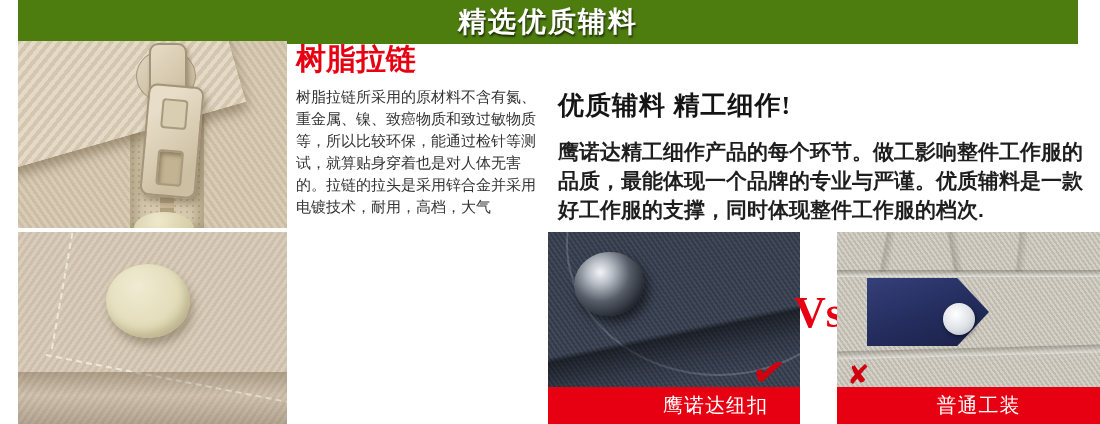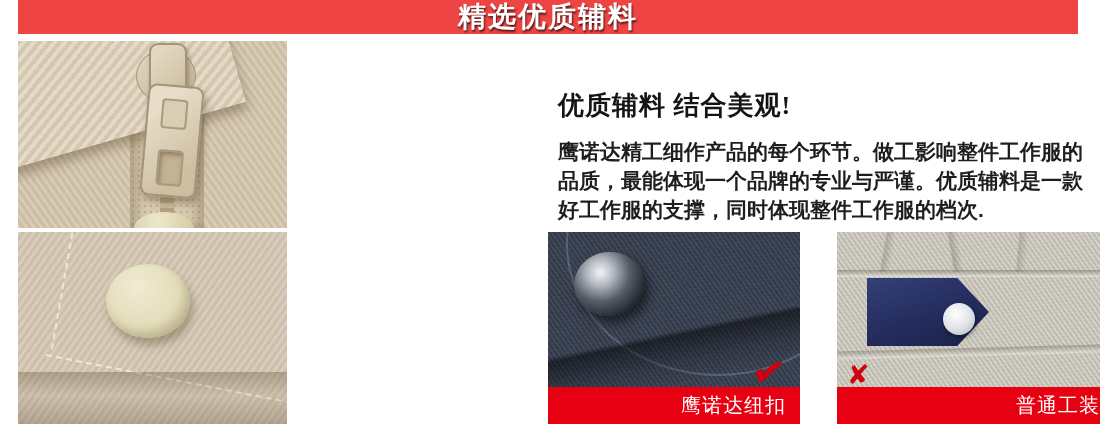--- a/index.html
+++ b/index.html
@@ -1,20 +1,20 @@
 <!DOCTYPE html>
 <html><head>
 <meta charset="utf-8">
 <style>
   html,body{margin:0;padding:0;background:#fff;}
   .canvas{position:relative;width:1100px;height:424px;background:#ffffff;overflow:hidden;
           font-family:"Liberation Sans","DejaVu Sans",sans-serif;}
 
   
-  .header-bar{position:absolute;left:18px;top:0;width:1060px;height:34px;background:#ef4444;
+  .header-bar{position:absolute;left:18px;top:0;width:1060px;height:44px;background:#4d7c0f;
               display:flex;align-items:center;justify-content:center;}
   .header-title{color:#ffffff;font-size:28px;font-weight:bold;letter-spacing:2px;
                 text-shadow:1px 2px 2px rgba(0,0,0,.65);}
 
   
   .photo{position:absolute;overflow:hidden;}
 
   
   .photo-zipper{left:18px;top:41px;width:269px;height:187px;
     background:repeating-linear-gradient(55deg,#d9ccb6 0 3px,#ccbda5 3px 6px);}
@@ -62,22 +62,22 @@
   .pb-seam{position:absolute;right:-70px;top:-120px;width:300px;height:260px;border-radius:50%;
     border:2px solid rgba(170,180,200,.28);}
   .pb-fold{position:absolute;left:0;bottom:37px;width:100%;height:80px;
     background:linear-gradient(168deg,transparent 38%,rgba(0,0,0,.5) 42%,rgba(15,18,26,.22) 62%,transparent 78%);}
   .pb-button{position:absolute;left:26px;top:20px;width:70px;height:64px;border-radius:50%;
     background:radial-gradient(circle at 40% 30%,#f3f4f6 0%,#b8bdc5 20%,#565d68 48%,#1f232b 78%,#14161c 100%);
     box-shadow:4px 7px 11px rgba(0,0,0,.55);transform:rotate(-8deg);}
   .banner{position:absolute;left:0;bottom:0;width:100%;height:37px;background:#e60012;
     display:flex;align-items:center;color:#ffffff;font-size:20px;letter-spacing:1px;
     font-family:"Liberation Serif","DejaVu Serif",serif;}
-  .banner-right{justify-content:flex-end;padding-right:14px;box-sizing:border-box;}
-  .banner-left{justify-content:flex-end;padding-left:20px;box-sizing:border-box;}
+  .banner-right{justify-content:flex-end;padding-right:32px;box-sizing:border-box;}
+  .banner-left{justify-content:center;padding-left:20px;box-sizing:border-box;}
   .mark-check{position:absolute;right:14px;bottom:32px;color:#d0000f;font-size:40px;
     font-weight:bold;transform:rotate(8deg);line-height:1;}
   .mark-cross{position:absolute;left:10px;bottom:35px;color:#d0000f;font-size:27px;
     font-weight:bold;line-height:1;}
 
   
   .vs-box{position:absolute;left:800px;top:232px;width:37px;height:160px;
     display:flex;align-items:center;justify-content:center;}
   .vs-text{font-family:"Liberation Serif","DejaVu Serif",serif;font-weight:bold;
     font-size:44px;color:#e60012;}
@@ -127,23 +127,27 @@
   <div class="photo photo-zipper">
     <div class="pz-tape"></div>
     <div class="pz-teeth"></div>
     <div class="pz-flap"></div>
     <div class="pz-cap"></div>
     <div class="pz-bridge"></div>
     <div class="pz-pull"></div>
     <div class="pz-snap"></div>
   </div>
 
+  <div class="col zipper-col">
+    <div class="red-heading">树脂拉链</div>
+    <div class="small-body">树脂拉链所采用的原材料不含有氮、重金属、镍、致癌物质和致过敏物质等，所以比较环保，能通过检针等测试，就算贴身穿着也是对人体无害的。拉链的拉头是采用锌合金并采用电镀技术，耐用，高档，大气</div>
+  </div>
 
   <div class="col quality-col">
-    <div class="quality-heading">优质辅料 结合美观!</div>
+    <div class="quality-heading">优质辅料 精工细作!</div>
     <div class="quality-body">鹰诺达精工细作产品的每个环节。做工影响整件工作服的品质，最能体现一个品牌的专业与严谨。优质辅料是一款好工作服的支撑，同时体现整件工作服的档次.</div>
   </div>
 
   <div class="photo photo-snap">
     <div class="ps-stitch-a"></div>
     <div class="ps-stitch-b"></div>
     <div class="ps-fold"></div>
     <div class="ps-button"></div>
   </div>
 
@@ -151,20 +155,23 @@
   <div class="photo photo-brand">
     <div class="pb-seam"></div>
     <div class="pb-fold"></div>
     <div class="pb-button"></div>
     <span class="mark-check">✔</span>
     <div class="banner banner-right">
       <span>鹰诺达纽扣</span>
     </div>
   </div>
 
+  <div class="vs-box">
+    <span class="vs-text">Vs</span>
+  </div>
 
   <div class="photo photo-generic">
     <div class="pg-texture"></div>
     <div class="pg-pleats"></div>
     <div class="pg-seam-top"></div>
     <div class="pg-seam-bottom"></div>
     <div class="pg-tab"></div>
     <div class="pg-tab-button"></div>
     <span class="mark-cross">✘</span>
     <div class="banner banner-left">

